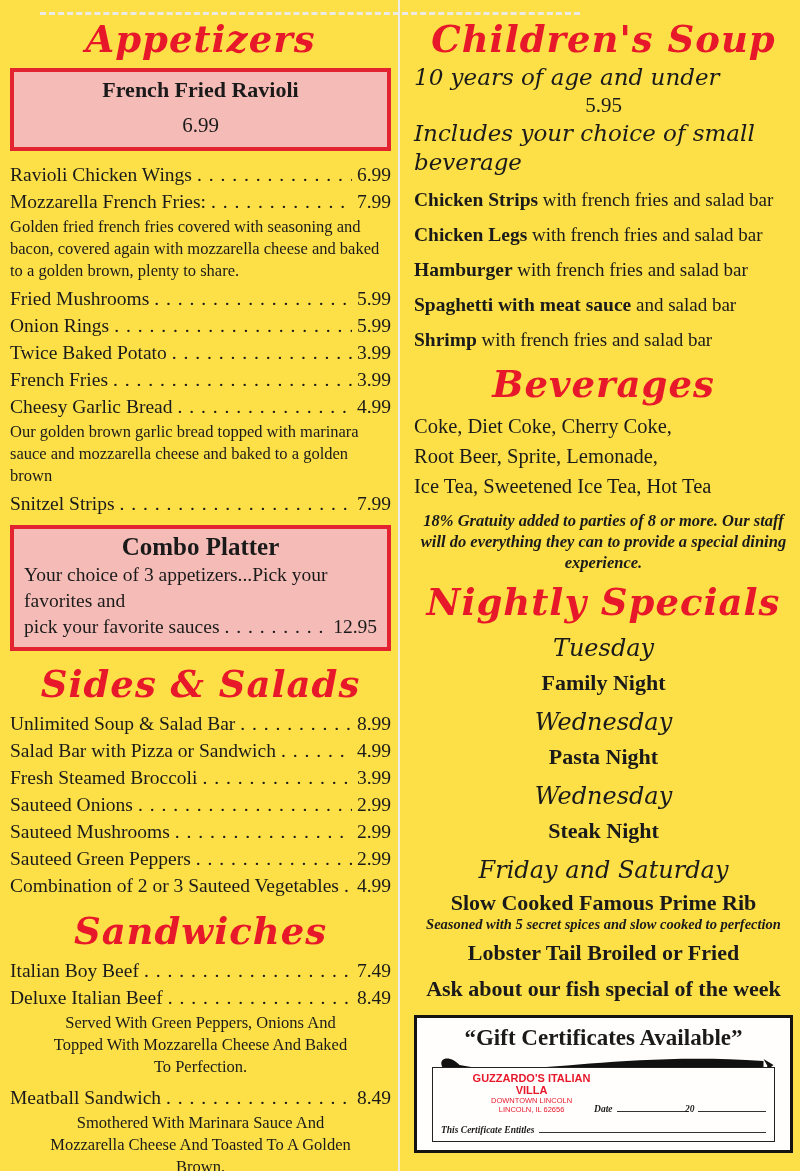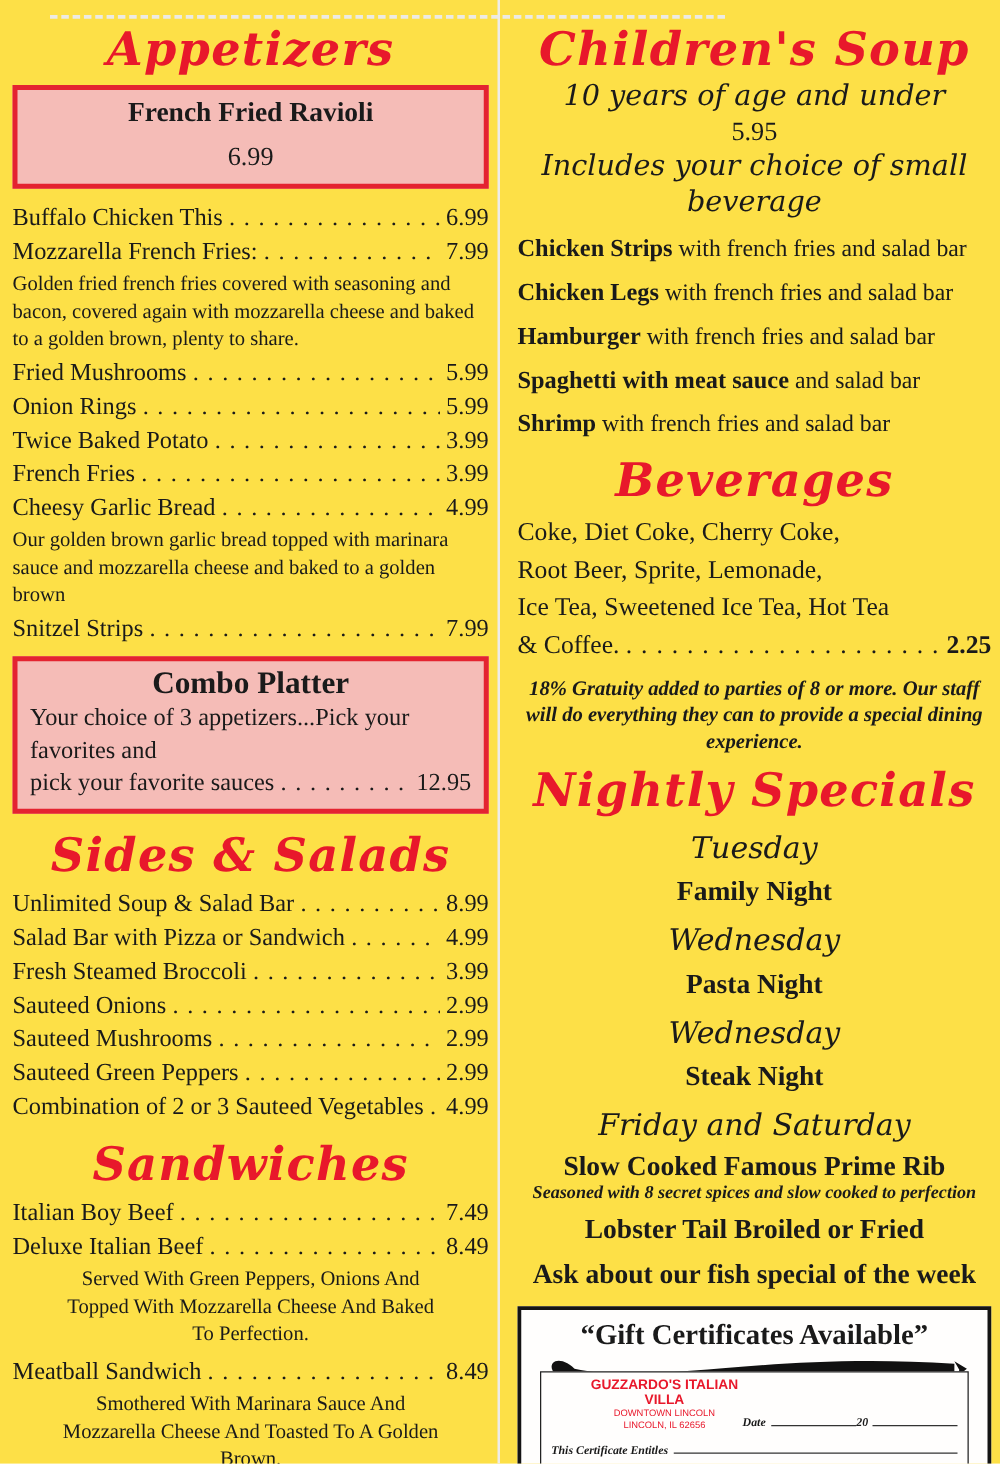--- a/index.html
+++ b/index.html
@@ -32,21 +32,21 @@
   .mi .leader{flex:1;overflow:hidden;white-space:nowrap;margin:0 5px;}
   .mi .leader::after{content:". . . . . . . . . . . . . . . . . . . . . . . . . . . . . . . . . . . . . . . . . . . . . . . . . . . . . . . .";letter-spacing:1px;}
   .mi .pr{white-space:nowrap;}
   .mi-desc{font-size:16.5px;line-height:22px;margin:1px 0 3px 0;}
   .mi-desc.center{text-align:center;}
 
   .combo{margin:8px 0 0 0;padding:2px 10px 7px 10px;}
   .combo .c-title{text-align:center;font-weight:bold;font-size:25px;line-height:1.25;}
   .combo .c-body{font-size:19.5px;line-height:26px;}
 
-  .c-sub{font-family:"DejaVu Serif",serif;font-style:italic;text-align:center;font-size:23px;line-height:1.25;}
+  .c-sub{font-family:"DejaVu Serif",serif;font-style:italic;font-size:23px;line-height:1.25;}
   .c-price{text-align:center;font-size:21px;line-height:1.3;}
   .kid-item{font-size:19px;line-height:22px;margin-top:13px;}
   .kid-item b{font-size:19.5px;}
 
   .bev-line{font-size:20.5px;line-height:30px;}
   .bev-last{display:flex;align-items:baseline;font-size:20.5px;line-height:30px;}
   .bev-last .leader{flex:1;overflow:hidden;white-space:nowrap;margin:0 5px;}
   .bev-last .leader::after{content:". . . . . . . . . . . . . . . . . . . . . . . . . . . . . . . . . . . .";letter-spacing:1px;}
   .bev-last .pr{font-weight:bold;}
 
@@ -84,21 +84,21 @@
   <div class="col col-left">
     <div style="height:20px;"></div>
     <h1 class="script-head">Appetizers</h1>
 
     <div class="pinkbox featured">
       <div class="f-title">French Fried Ravioli</div>
       <div class="f-price">6.99</div>
     </div>
 
     <div class="mi">
-      <span class="nm">Buffalo Chicken This</span>
+      <span class="nm">Ravioli Chicken Wings</span>
       <span class="leader"></span>
       <span class="pr">6.99</span>
     </div>
     <div class="mi">
       <span class="nm">Mozzarella French Fries:</span>
       <span class="leader"></span>
       <span class="pr">7.99</span>
     </div>
     <div class="mi-desc">Golden fried french fries covered with seasoning and bacon, covered again with mozzarella cheese and baked to a golden brown, plenty to share.</div>
     <div class="mi">
@@ -220,40 +220,35 @@
     <div class="kid-item"><b>Hamburger</b><span> with french fries and salad bar</span></div>
     <div class="kid-item"><b>Spaghetti with meat sauce</b><span> and salad bar</span></div>
     <div class="kid-item"><b>Shrimp</b><span> with french fries and salad bar</span></div>
 
     <div style="height:14px;"></div>
     <h1 class="script-head">Beverages</h1>
     <div style="height:7px;"></div>
     <div class="bev-line">Coke, Diet Coke, Cherry Coke,</div>
     <div class="bev-line">Root Beer, Sprite, Lemonade,</div>
     <div class="bev-line">Ice Tea, Sweetened Ice Tea, Hot Tea</div>
-    <div class="bev-last">
-      <span>&amp; Coffee.</span>
-      <span class="leader"></span>
-      <span class="pr">2.25</span>
-    </div>
     <div class="gratuity">18% Gratuity added to parties of 8 or more. Our staff will do everything they can to provide a special dining experience.</div>
 
     <div style="height:10px;"></div>
     <h1 class="script-head">Nightly Specials</h1>
 
     <div class="day">Tuesday</div>
     <div class="special">Family Night</div>
     <div class="day">Wednesday</div>
     <div class="special">Pasta Night</div>
     <div class="day">Wednesday</div>
     <div class="special">Steak Night</div>
 
     <div class="day" style="">Friday and Saturday</div>
     <div class="special" style="margin-top:5px;">Slow Cooked Famous Prime Rib</div>
-    <div class="special-sub">Seasoned with 8 secret spices and slow cooked to perfection</div>
+    <div class="special-sub">Seasoned with 5 secret spices and slow cooked to perfection</div>
     <div class="special">Lobster Tail Broiled or Fried</div>
     <div class="special" style="margin-top:10px;">Ask about our fish special of the week</div>
 
     <div class="gift-outer">
       <div class="gift-head">“Gift Certificates Available”</div>
       <svg class="ribbon" width="100%" height="52" viewBox="0 0 340 52">
         <path d="M28,22 C18,10 6,12 8,20 C10,28 22,28 28,22 Z" fill="#111"></path>
         <path d="M28,22 C20,32 8,36 12,42 C18,46 28,34 30,24 Z" fill="#111"></path>
         <path d="M26,20 C90,34 180,6 330,16 L330,26 C180,18 90,44 26,30 Z" fill="#111"></path>
         <path d="M330,14 L340,20 L330,28 L334,21 Z" fill="#111"></path>

